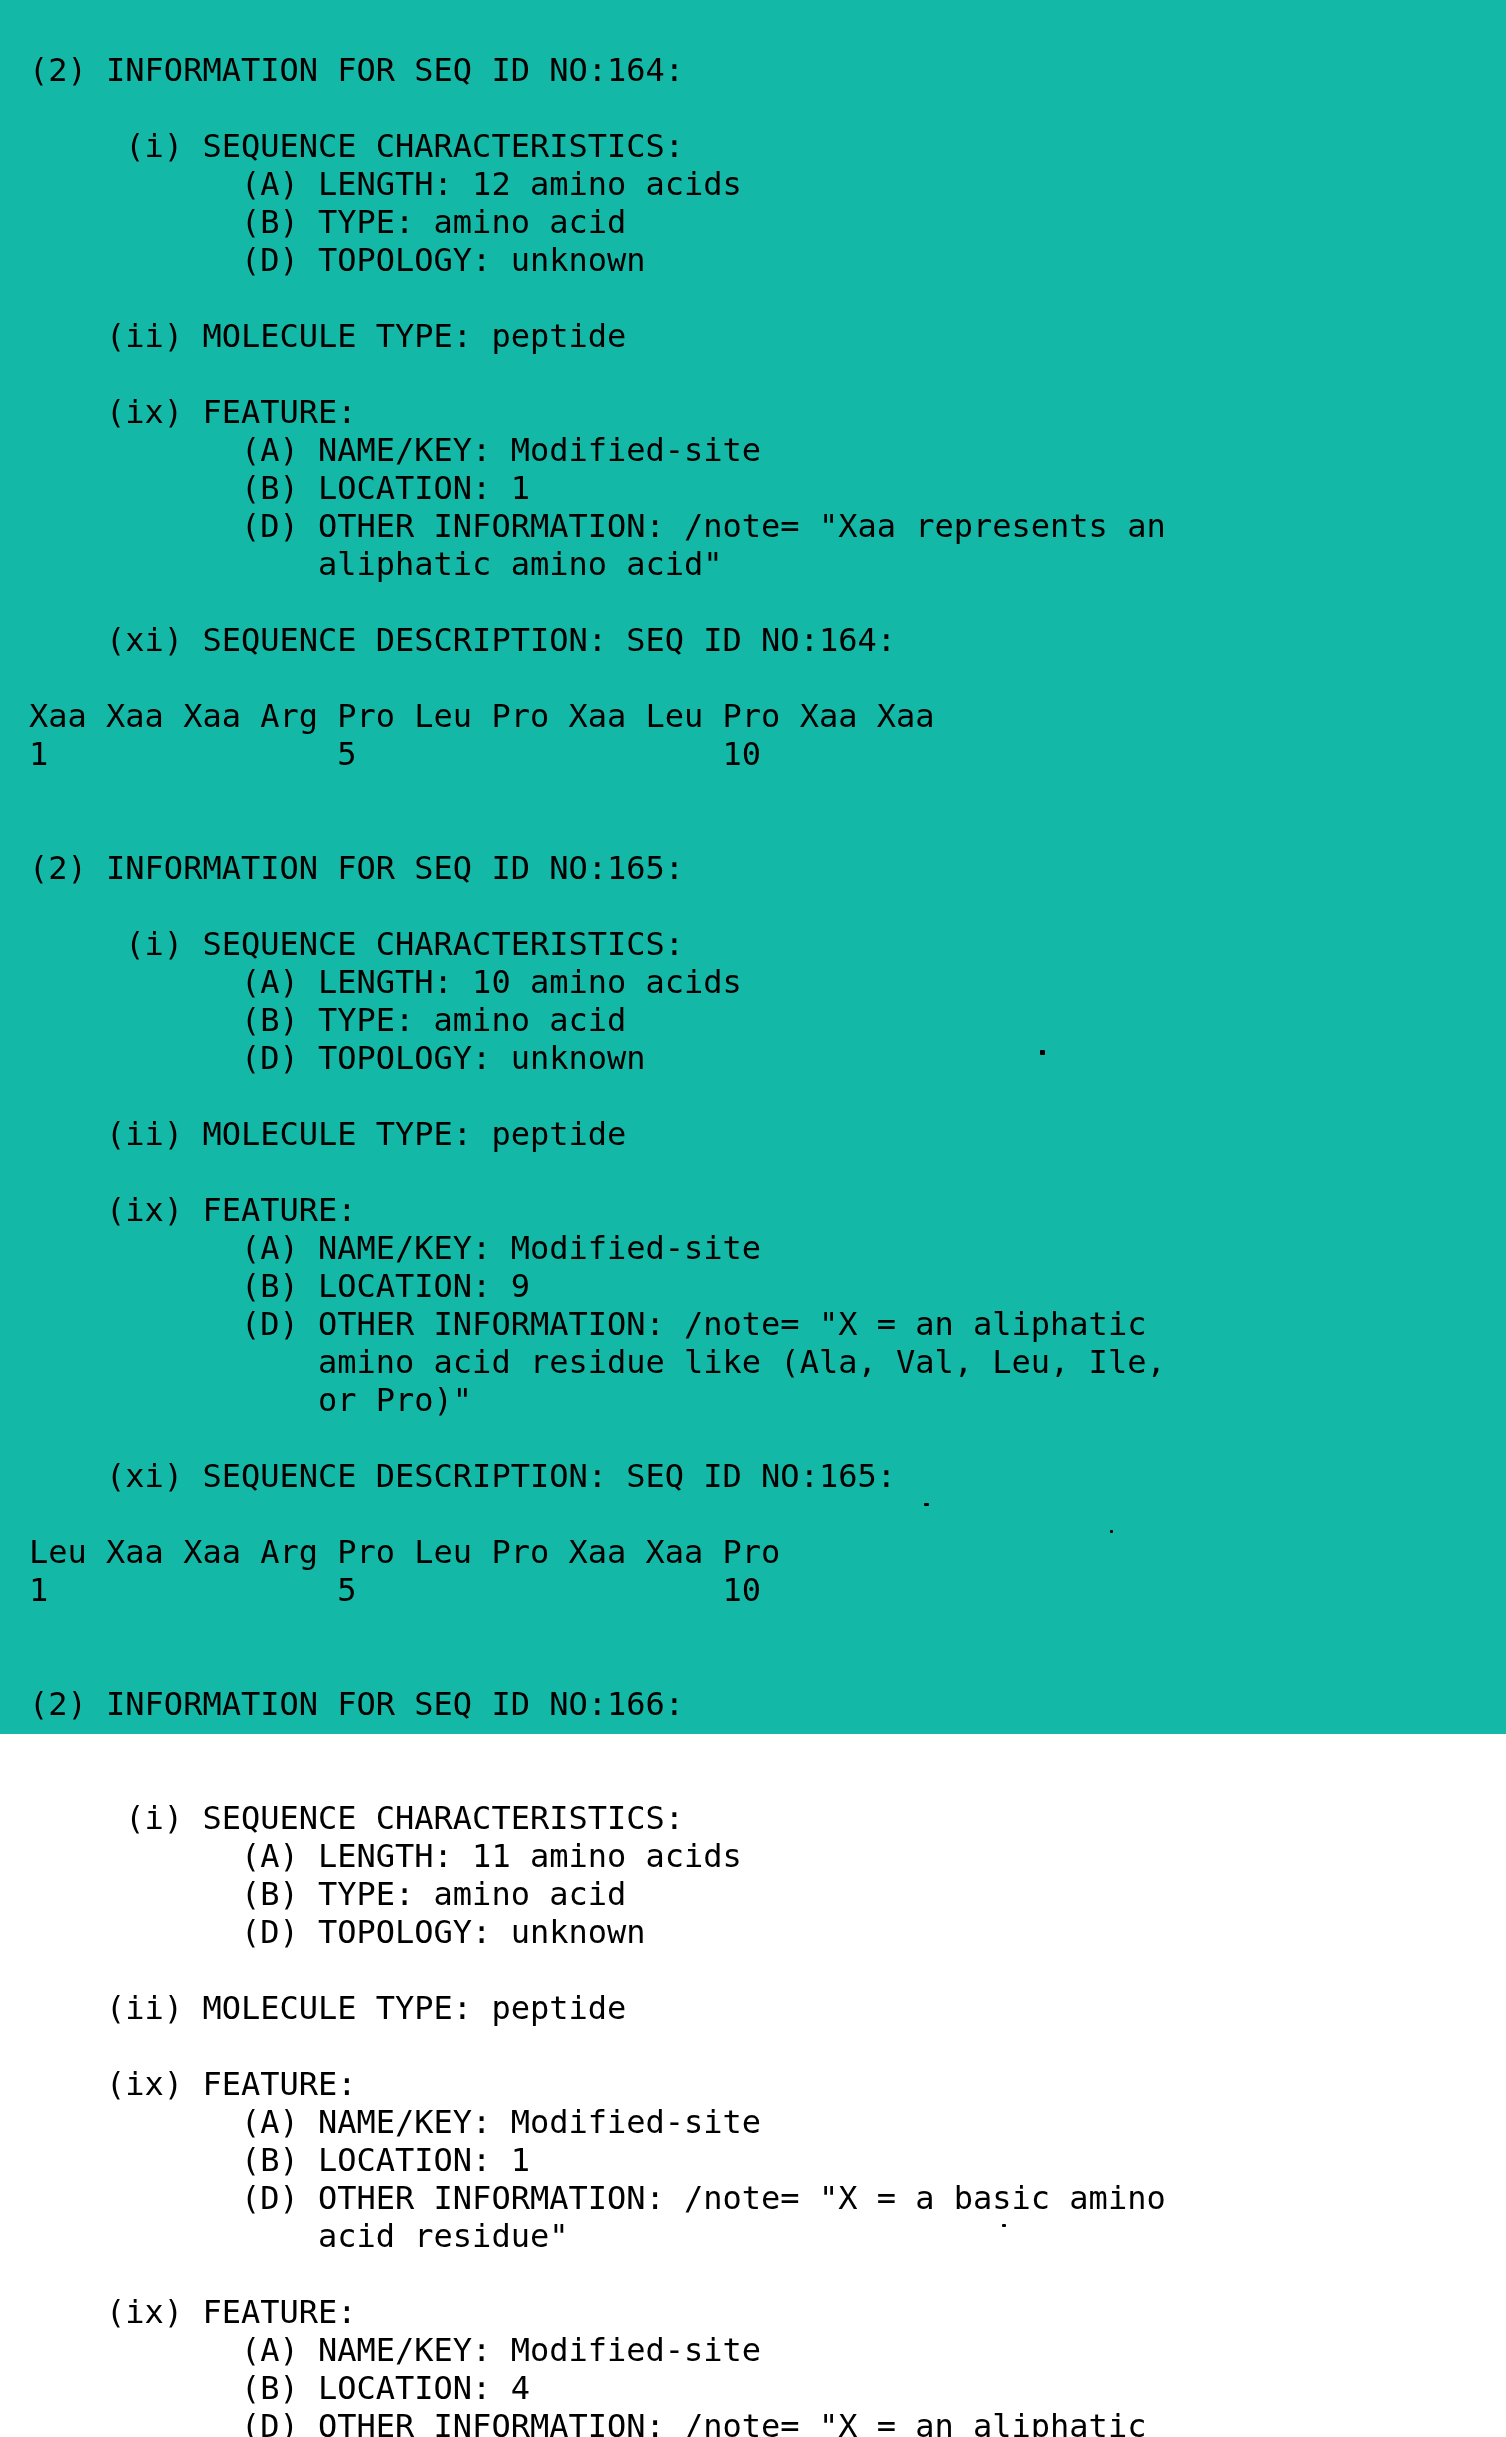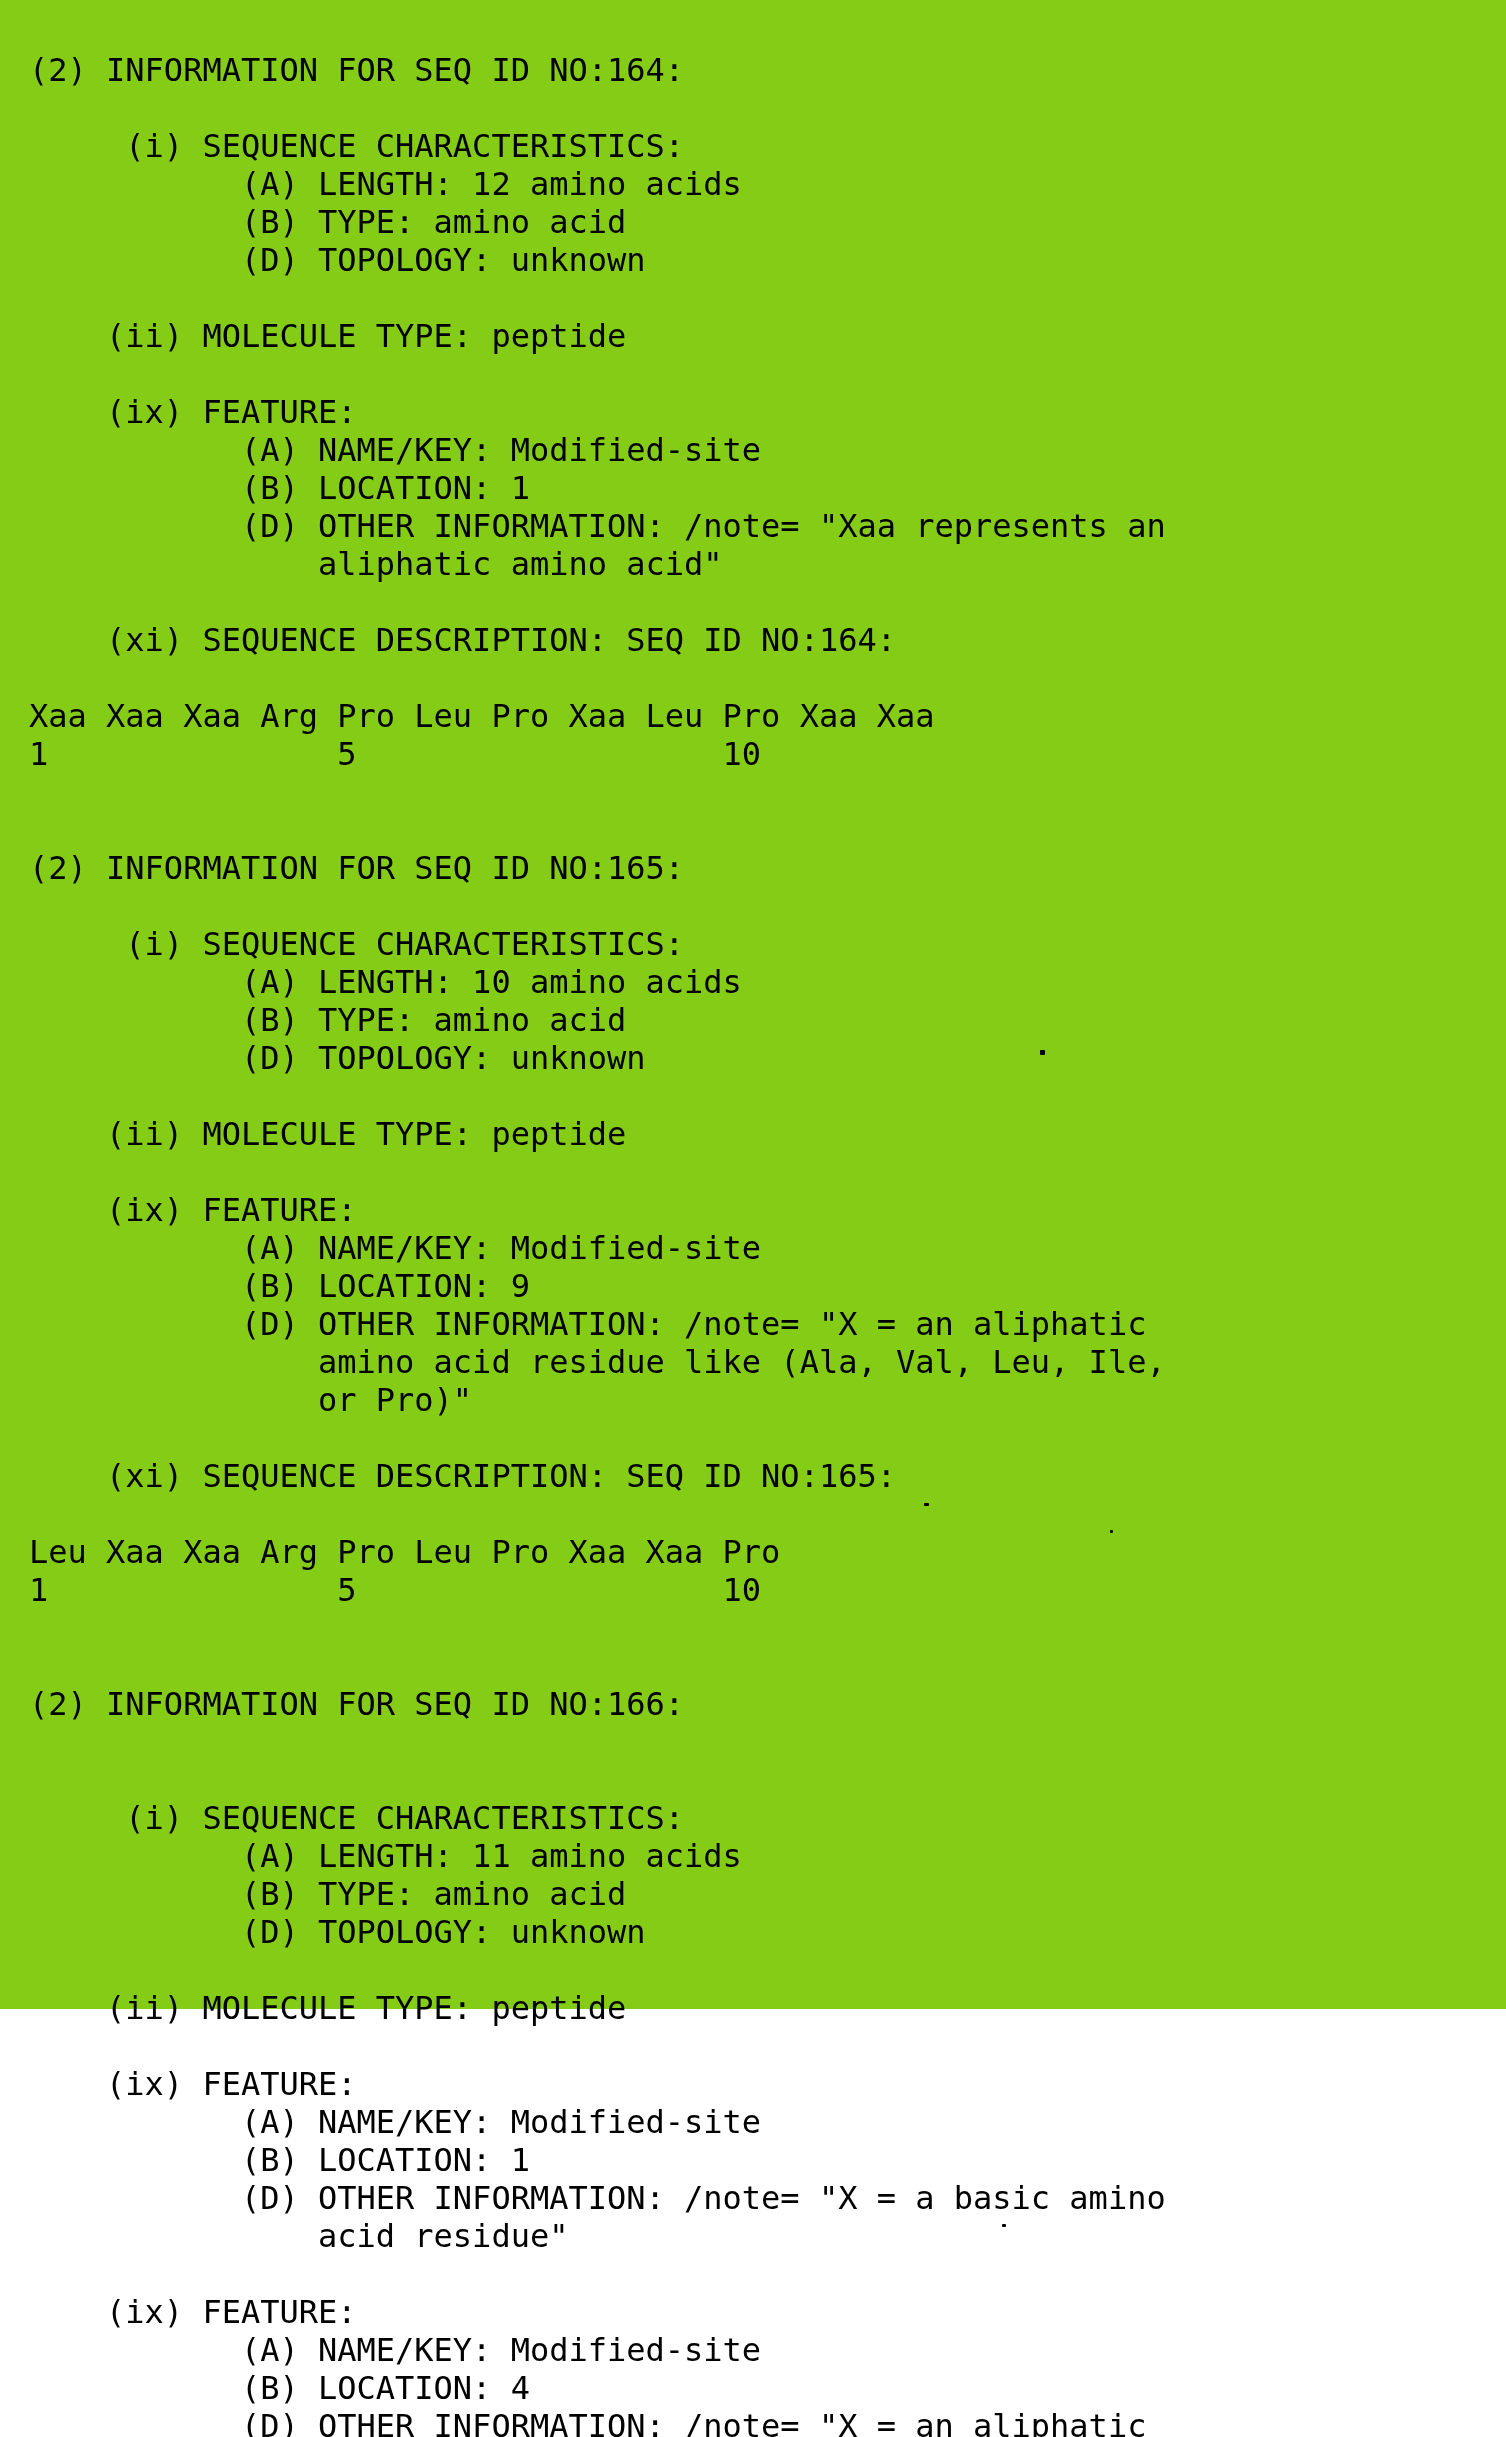--- a/index.html
+++ b/index.html
@@ -11,22 +11,22 @@
     width: 1506px;
     height: 2438px;
     background: #ffffff;
     position: relative;
     overflow: hidden;
   }
   .page {
     position: absolute;
     left: 0; top: 0;
     width: 1506px;
-    height: 2009px;
-    background: #84cc16;
+    height: 1734px;
+    background: #14b8a6;
     color: #000000;
   }
   .text-block {
     position: absolute;
     left: 29px;
     top: 51px;
     font-family: "DejaVu Sans Mono", "Liberation Mono", monospace;
     font-size: 32px;
     line-height: 38px;
     color: #000000;

